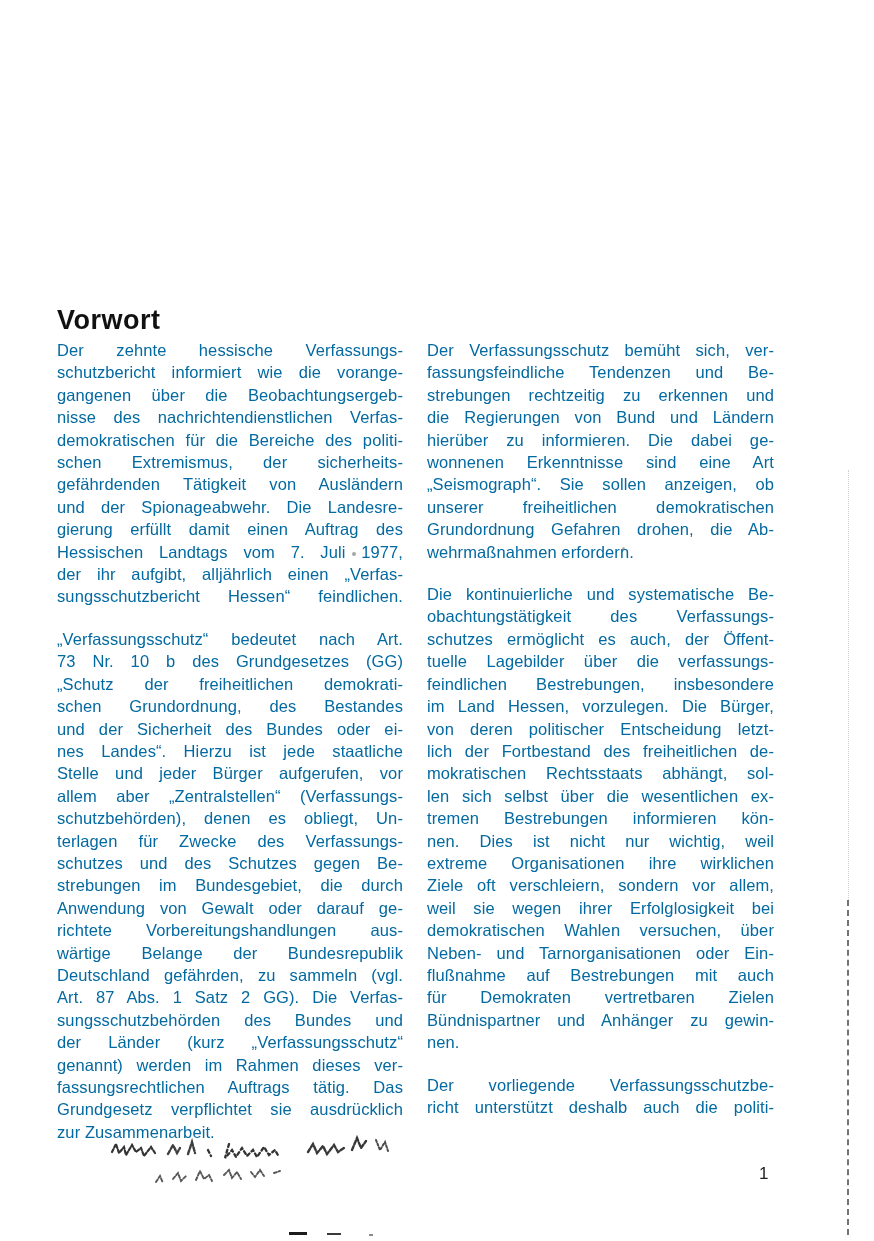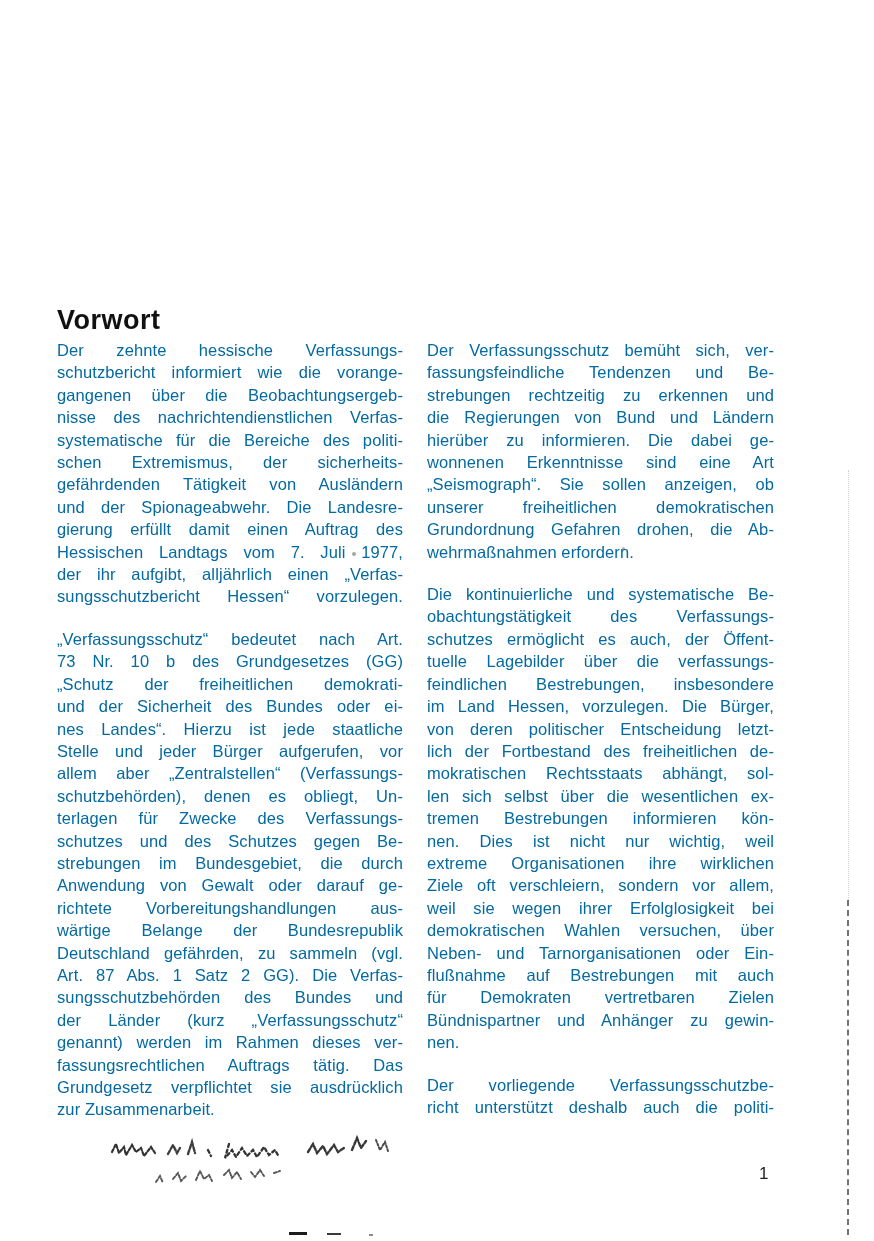--- a/index.html
+++ b/index.html
@@ -81,33 +81,34 @@
 <div id="page">
 
   <h1 id="page-title">Vorwort</h1>
 
   <div id="column-left" class="column">
       <div class="paragraph">
         <div class="line">Der zehnte hessische Verfassungs-</div>
         <div class="line">schutzbericht informiert wie die vorange-</div>
         <div class="line">gangenen über die Beobachtungsergeb-</div>
         <div class="line">nisse des nachrichtendienstlichen Verfas-</div>
-        <div class="line">systematische für die Bereiche des politi-</div>
+        <div class="line">demokratischen für die Bereiche des politi-</div>
         <div class="line">schen Extremismus, der sicherheits-</div>
         <div class="line">gefährdenden Tätigkeit von Ausländern</div>
         <div class="line">und der Spionageabwehr. Die Landesre-</div>
         <div class="line">gierung erfüllt damit einen Auftrag des</div>
         <div class="line">Hessischen Landtags vom 7. Juli 1977,</div>
         <div class="line">der ihr aufgibt, alljährlich einen „Verfas-</div>
-        <div class="line">sungsschutzbericht Hessen“ vorzulegen.</div>
+        <div class="line">sungsschutzbericht Hessen“ feindlichen.</div>
       </div>
       <div class="paragraph">
         <div class="line">„Verfassungsschutz“ bedeutet nach Art.</div>
         <div class="line">73 Nr. 10 b des Grundgesetzes (GG)</div>
         <div class="line">„Schutz der freiheitlichen demokrati-</div>
+        <div class="line">schen Grundordnung, des Bestandes</div>
         <div class="line">und der Sicherheit des Bundes oder ei-</div>
         <div class="line">nes Landes“. Hierzu ist jede staatliche</div>
         <div class="line">Stelle und jeder Bürger aufgerufen, vor</div>
         <div class="line">allem aber „Zentralstellen“ (Verfassungs-</div>
         <div class="line">schutzbehörden), denen es obliegt, Un-</div>
         <div class="line">terlagen für Zwecke des Verfassungs-</div>
         <div class="line">schutzes und des Schutzes gegen Be-</div>
         <div class="line">strebungen im Bundesgebiet, die durch</div>
         <div class="line">Anwendung von Gewalt oder darauf ge-</div>
         <div class="line">richtete Vorbereitungshandlungen aus-</div>

